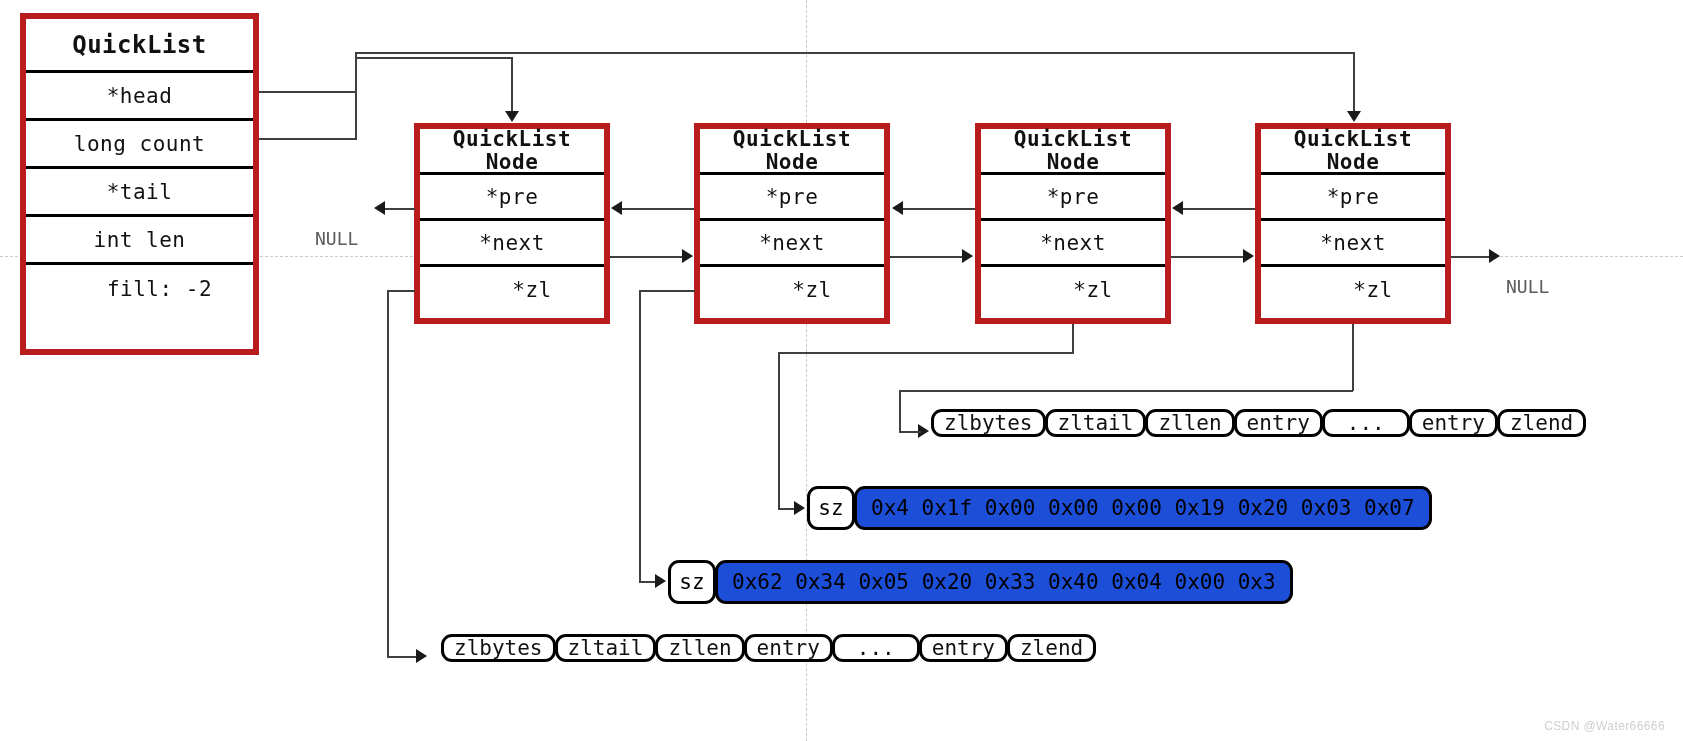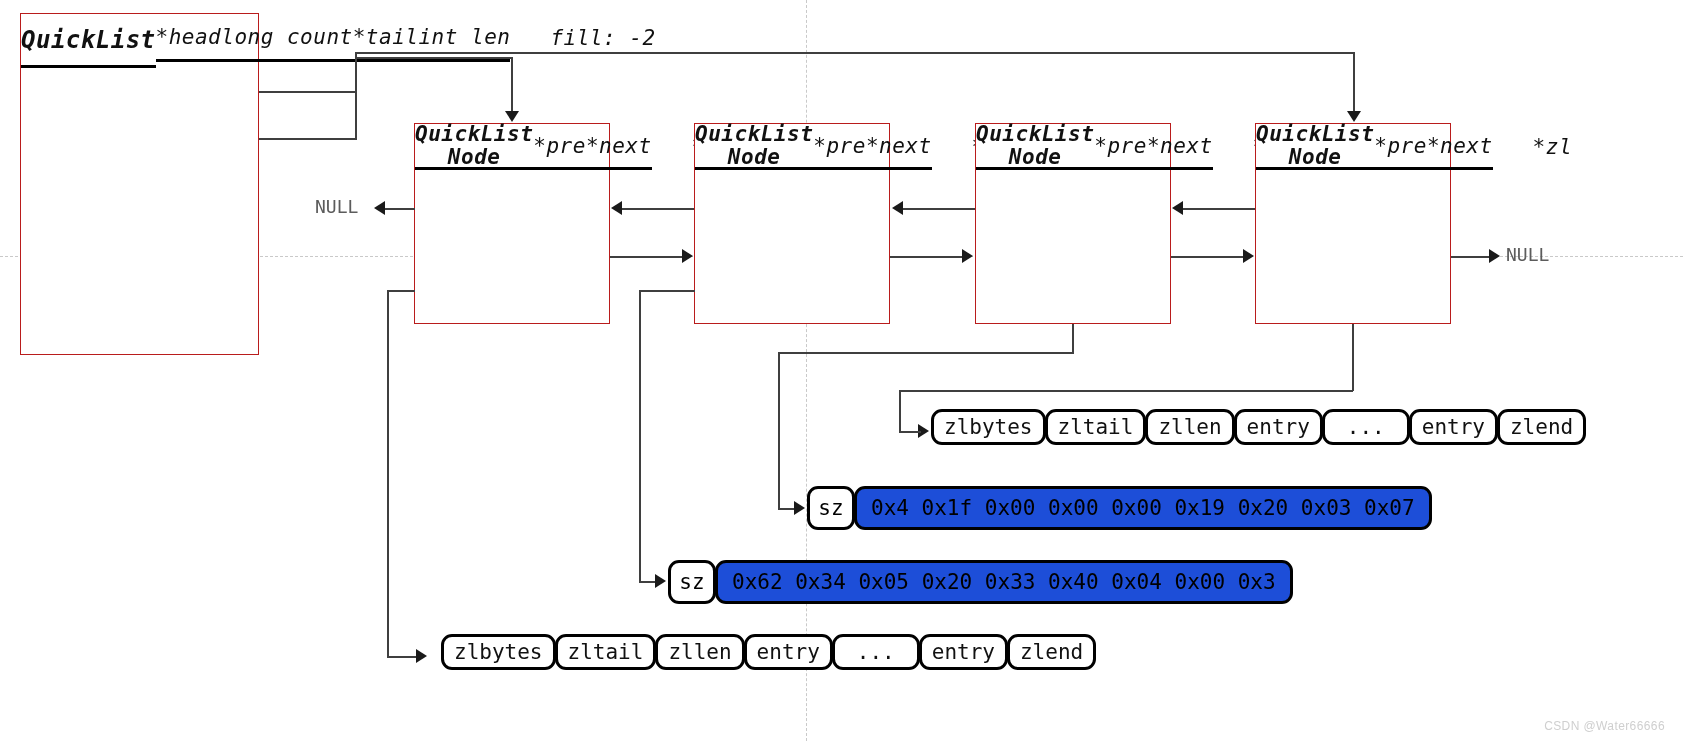--- a/index.html
+++ b/index.html
@@ -16,23 +16,23 @@
   
   .guide-v, .guide-h {
     position:absolute; background:transparent; pointer-events:none;
   }
   .guide-v { width:0; border-left:1px dashed #c9c9c9; }
   .guide-h { height:0; border-top:1px dashed #c9c9c9; }
 
   
   .struct {
     position:absolute;
-    border:1px solid #b91c1c;
+    border:6px solid #b91c1c;
     background:#fff;
-    display:flex; flex-direction:row;font-style:italic;
+    display:flex; flex-direction:column;
   }
   .struct .cell {
     display:flex; align-items:center; justify-content:center;
     border-bottom:3px solid #000;
     font-size:21px; color:#111; letter-spacing:0.5px;
     white-space:pre;
   }
   .struct .cell:last-child { border-bottom:none;padding-left:40px; }
   .struct .title { font-weight:bold; font-size:24px; }
 
@@ -54,21 +54,21 @@
   #node4 { left:1255px; }
 
   
   .chiprow { position:absolute; display:flex; align-items:stretch; }
   .chip {
     border:3px solid #000;
     border-radius:11px;
     background:#fff;
     display:flex; align-items:center; justify-content:center;
     font-size:21px; color:#111;
-    height:36px;
+    height:28px;
     padding:0 10px;
     margin-right:-1px;
     white-space:pre;
   }
   #ziplist-a { left:931px; top:409px; }
   #ziplist-b { left:441px; top:634px; }
 
   
   .szrow { position:absolute; display:flex; align-items:stretch; }
   .szrow .sz {
@@ -93,20 +93,21 @@
   
   .arrow { position:absolute; width:0; height:0; }
   .arrow.right { border-left:11px solid #1a1a1a; border-top:7px solid transparent; border-bottom:7px solid transparent; }
   .arrow.left  { border-right:11px solid #1a1a1a; border-top:7px solid transparent; border-bottom:7px solid transparent; }
   .arrow.down  { border-top:11px solid #1a1a1a; border-left:7px solid transparent; border-right:7px solid transparent; }
 
   
   .nulllbl {
     position:absolute; font-size:18px; color:#5c5c5c;
     font-family:"DejaVu Sans Mono", monospace;
+    margin-top:32px;
   }
 
   
   #watermark {
     position:absolute; right:18px; bottom:8px;
     font-size:12px; color:#cfcfcf;
     font-family:"Liberation Sans", sans-serif;
     letter-spacing:0.4px;
   }
 </style>

